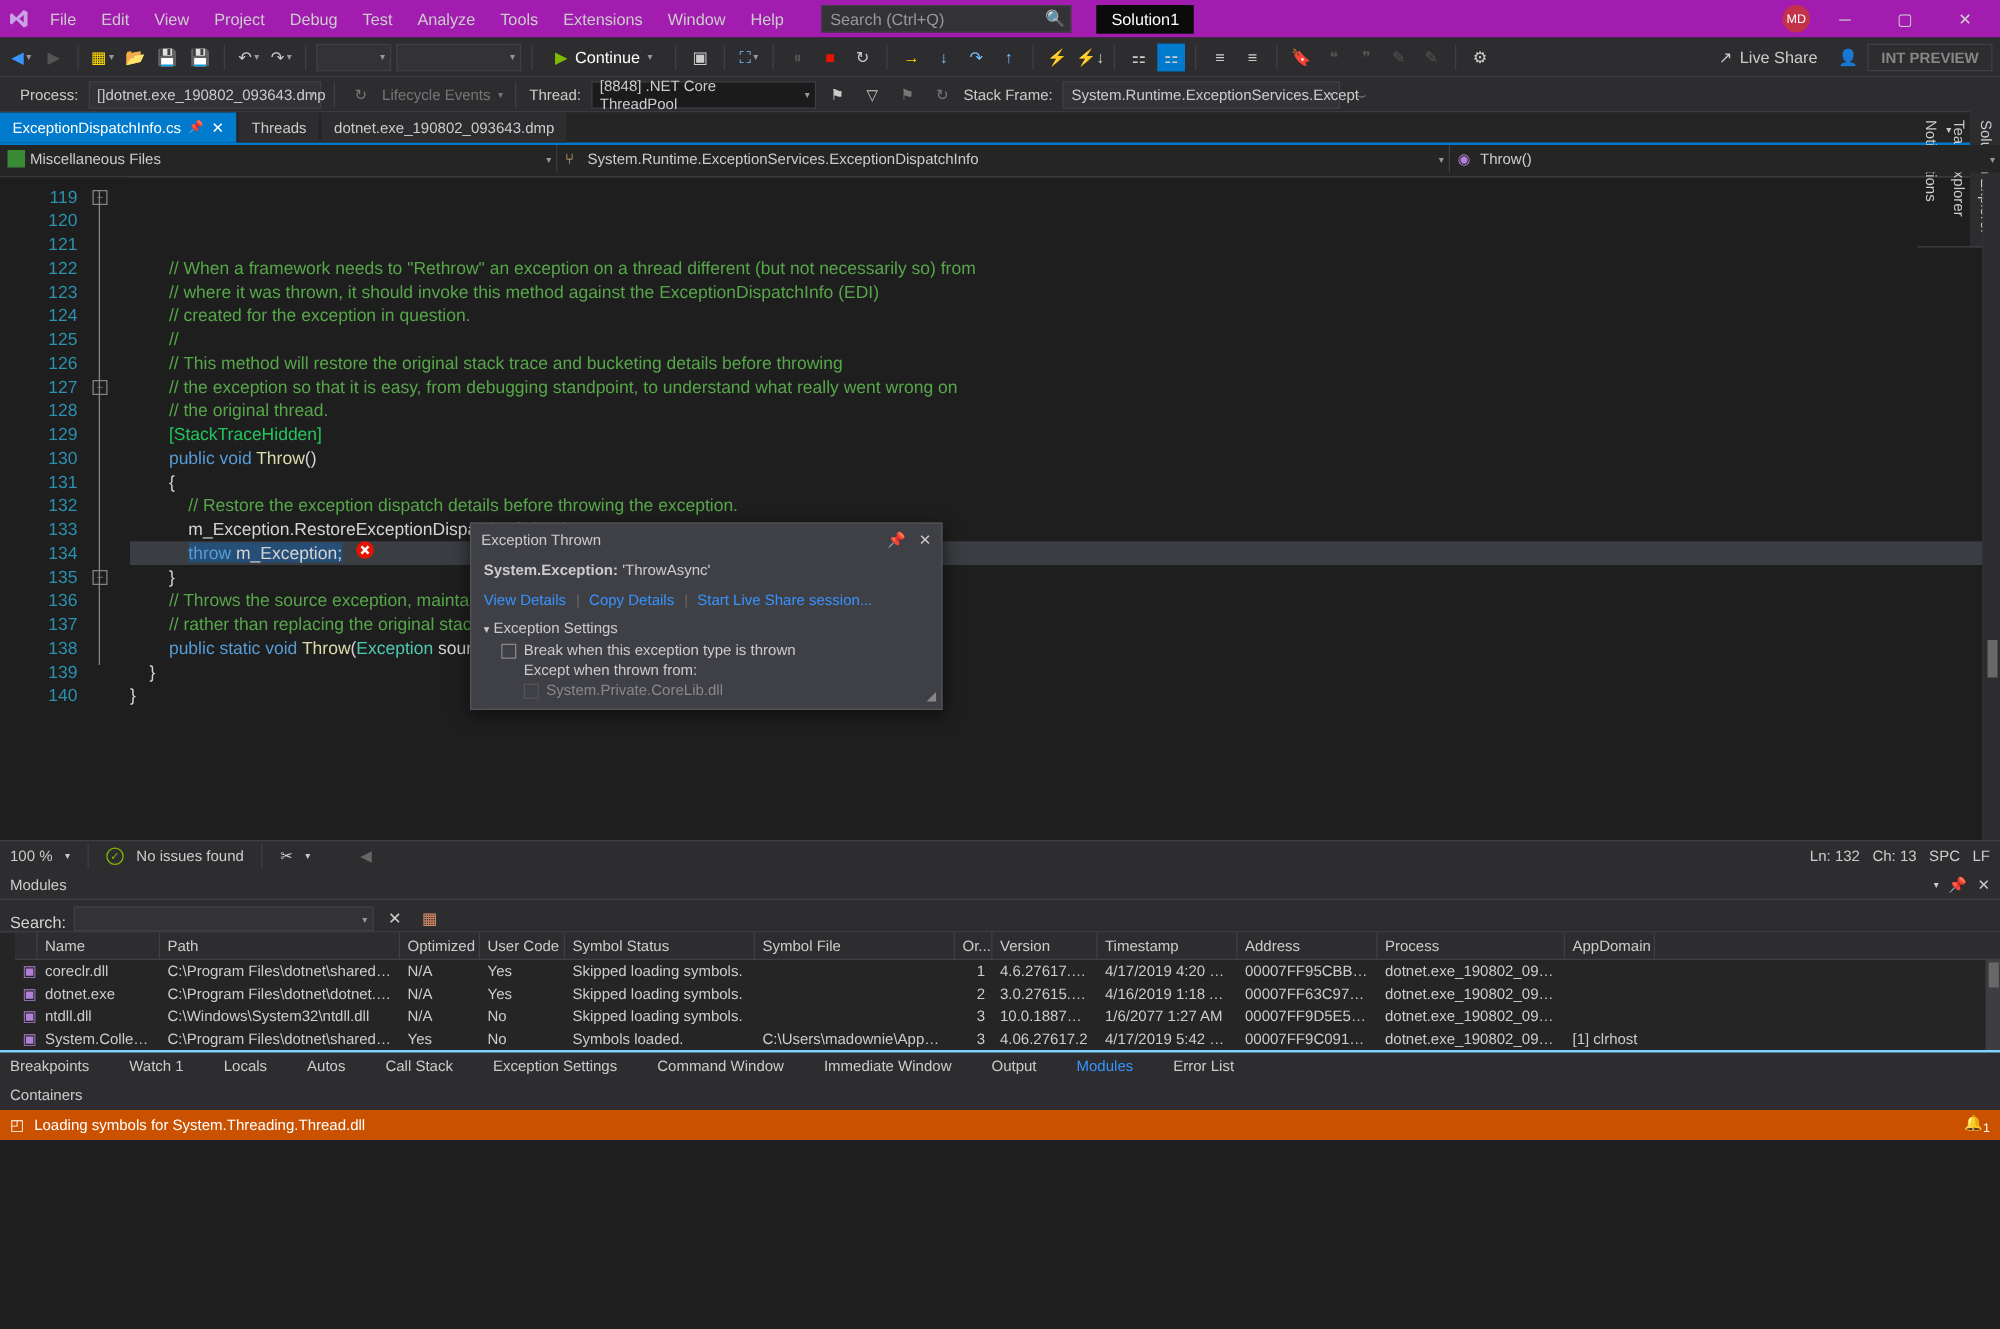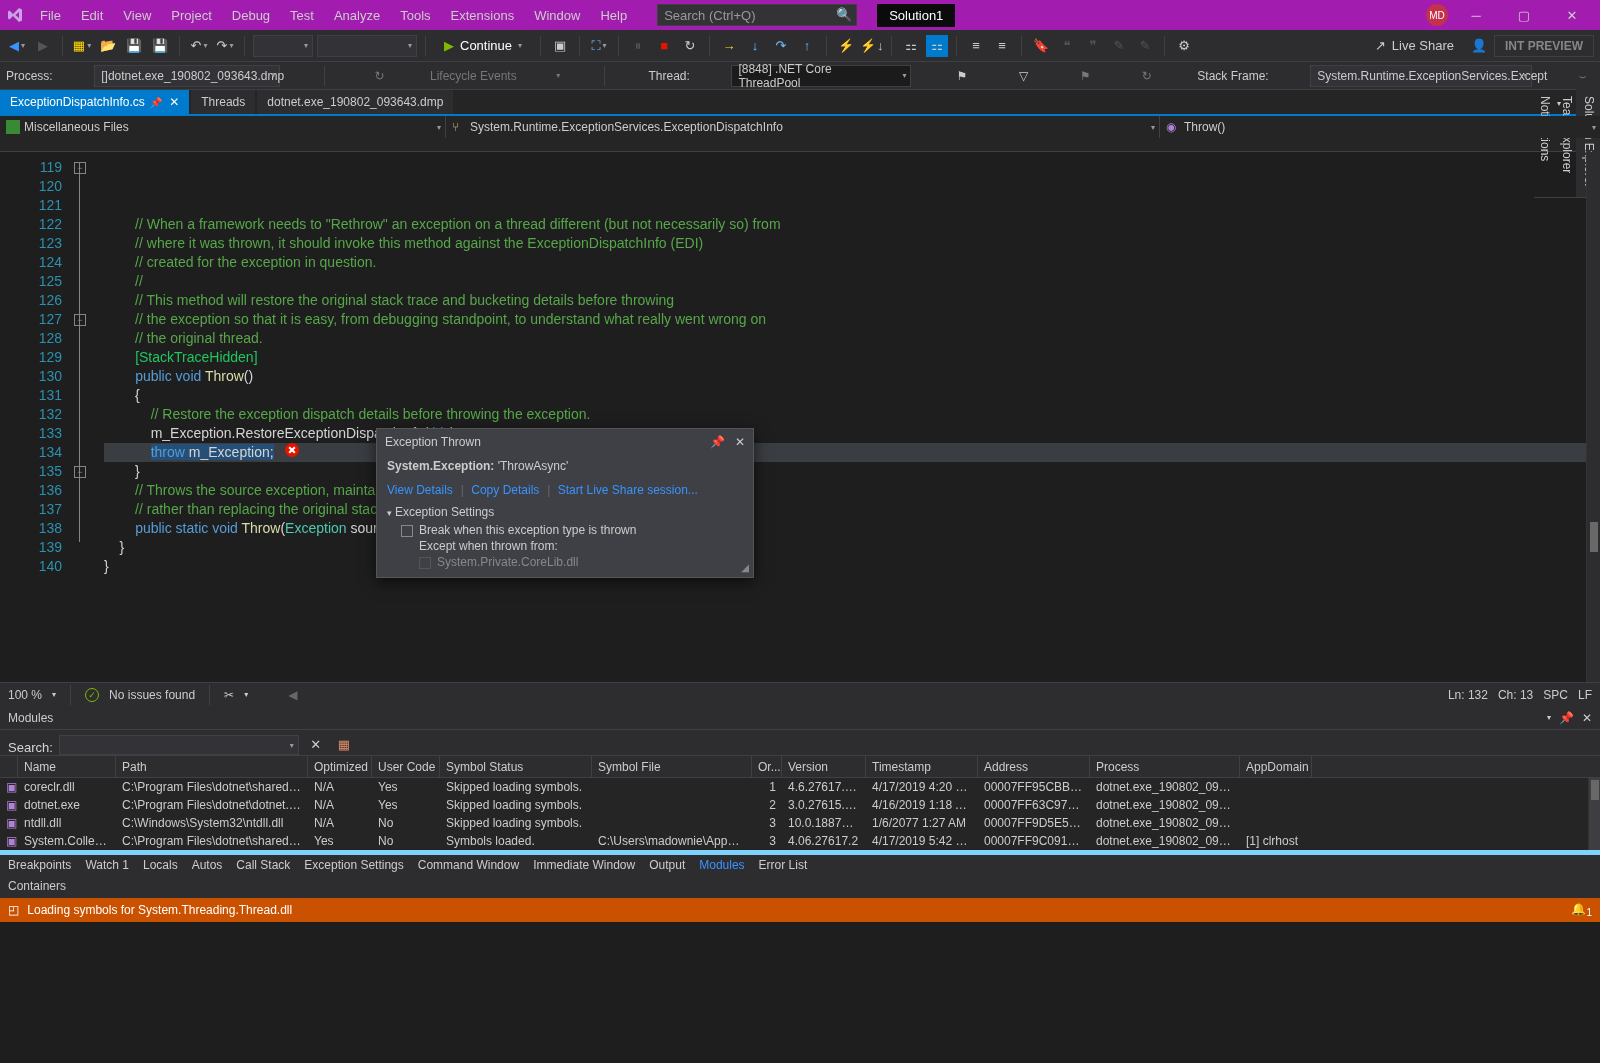--- a/index.html
+++ b/index.html
@@ -25,33 +25,33 @@
   .continue-btn { display:flex; align-items:center; gap:6px; padding:2px 10px; color:#fff; cursor:pointer; }
   .continue-btn .tri { color:#7fba00; }
   .combo { background:#333337; border:1px solid #3f3f46; height:22px; min-width:60px; padding:0 18px 0 6px; color:#ccc; position:relative; font-size:12px; display:flex; align-items:center;}
   .combo::after { content:"▾"; position:absolute; right:4px; font-size:8px; color:#999;}
   .spacer { flex:1; }
   .liveshare { display:flex; align-items:center; gap:6px; color:#ccc; padding:0 10px;}
   .intpreview { background:#2d2d30; border:1px solid #3f3f46; padding:3px 10px; color:#868686; font-size:12px; font-weight:600;}
   .tbtn.active { background:#007acc; border-color:#007acc; }
 
   
-  .dbgbar { height:28px; background:#2d2d30; border-bottom:1px solid #3f3f46; display:flex; align-items:center; padding:0 6px; gap:6px; font-size:12px; color:#ccc;justify-content:space-between;}
+  .dbgbar { height:28px; background:#2d2d30; border-bottom:1px solid #3f3f46; display:flex; align-items:center; padding:0 16px; gap:6px; font-size:12px; color:#ccc;}
   .dbgbar .label { margin-right:2px; }
 
   
   .doctabs { height:26px; background:#252526; display:flex; align-items:flex-end; border-bottom:2px solid #007acc; position:relative;}
   .doctab { height:24px; padding:0 10px; display:flex; align-items:center; gap:6px; color:#ccc; background:#2d2d30; margin-right:2px; font-size:12px;}
   .doctab.active { background:#007acc; color:#fff; }
   .doctab .pin { font-size:10px; color:#fff;}
   .doctab .close { font-size:12px; }
   .doctabs-right { position:absolute; right:4px; top:2px; display:flex; gap:4px;}
 
   
-  .navbar { height:36px; background:#252526; display:flex; border-bottom:1px solid #3f3f46;}
+  .navbar { height:26px; background:#252526; display:flex; border-bottom:1px solid #3f3f46;}
   .navbar .combo { flex:1; border:0; background:#252526; border-right:1px solid #3f3f46; font-size:12px;}
   .navbar .combo:last-child { border-right:0;}
   .nav-icon { width:14px; height:14px; margin-right:4px; display:inline-block;}
 
   
   .sidetool { position:absolute; right:0; top:86px; width:24px; background:#2d2d30; display:flex; flex-direction:column; writing-mode:vertical-rl; }
   .sidetab { padding:10px 4px; color:#ccc; font-size:12px; border-bottom:1px solid #3f3f46; cursor:pointer;}
 
   
   .editor-wrap { display:flex; height:530px; position:relative;}
@@ -88,35 +88,35 @@
   .editstatus { height:24px; background:#2d2d30; border-top:1px solid #3f3f46; display:flex; align-items:center; padding:0 8px; font-size:12px; color:#ccc; gap:10px;}
   .editstatus .spacer{flex:1;}
   .ok-icon { width:14px; height:14px; border-radius:50%; border:1.5px solid #7fba00; display:inline-flex; align-items:center; justify-content:center; color:#7fba00; font-size:9px;}
 
   
   .panel { background:#252526;}
   .panel-hdr { height:24px; background:#2d2d30; display:flex; align-items:center; padding:0 8px; color:#ccc; font-size:12px; border-bottom:1px solid #3f3f46;}
   .panel-hdr .spacer{flex:1;}
   .panel-search { height:26px; display:flex; align-items:flex-end; padding:0 8px; gap:6px; background:#2d2d30; border-bottom:1px solid #3f3f46;}
   .panel-search .combo { width:240px; height:20px;}
-  .mod-grid { overflow:hidden;}
+  .mod-grid { overflow:hidden;margin-left:12px;}
   .mod-head { display:flex; background:#2d2d30; border-bottom:1px solid #3f3f46; height:22px; align-items:center; font-size:12px; color:#ccc;}
   .mod-head > div { padding:0 6px; border-right:1px solid #3f3f46; height:100%; display:flex; align-items:center; overflow:hidden; white-space:nowrap;}
   .mod-row { display:flex; height:18px; align-items:center; font-size:12px; color:#ccc;}
   .mod-row > div { padding:0 6px; overflow:hidden; white-space:nowrap; text-overflow:ellipsis;}
   .cw-icon{width:18px;}
   .cw-name{width:98px;} .cw-path{width:192px;} .cw-opt{width:64px;} .cw-user{width:68px;}
   .cw-sym{width:152px;} .cw-file{width:160px;} .cw-ord{width:30px; text-align:right;gap:28px;} .cw-ver{width:84px;}
   .cw-ts{width:112px;} .cw-addr{width:112px;} .cw-proc{width:150px;} .cw-app{width:72px;}
   .mod-scroll{ width:12px; background:#3e3e42; border-left:1px solid #333;}
   .mod-area { display:flex;}
   .mod-rows { flex:1;}
 
   
-  .bottomtabs { height:24px; background:#2d2d30; display:flex; align-items:center; padding:0 8px; gap:14px; font-size:12px; color:#ccc; border-top:5px solid #7dd3fc;}
+  .bottomtabs { height:24px; background:#2d2d30; display:flex; align-items:center; padding:0 8px; gap:32px; font-size:12px; color:#ccc; border-top:2px solid #7dd3fc;}
   .bottomtabs .bt { cursor:pointer;}
   .bottomtabs .bt.active { color:#3794ff;}
   .containers { height:24px; background:#2d2d30; display:flex; align-items:center; padding:0 8px; font-size:12px; color:#ccc;}
 
   
   .statusbar { height:24px; background:#ca5100; color:#fff; display:flex; align-items:center; padding:0 8px; font-size:12px; gap:8px;}
   .statusbar .spacer{flex:1;}
 
   .vscroll { width:14px; background:#2d2d30; border-left:1px solid #333; position:relative;}
   .vscroll .thumb { position:absolute; right:2px; width:8px; background:#686868; height:30px; top:370px;}

